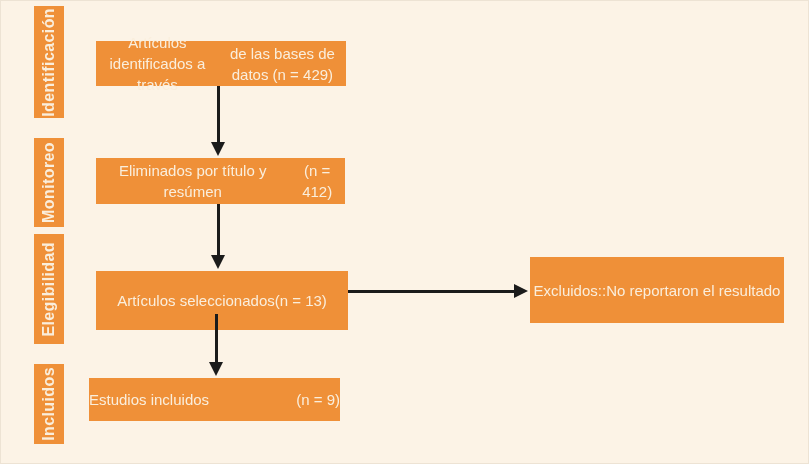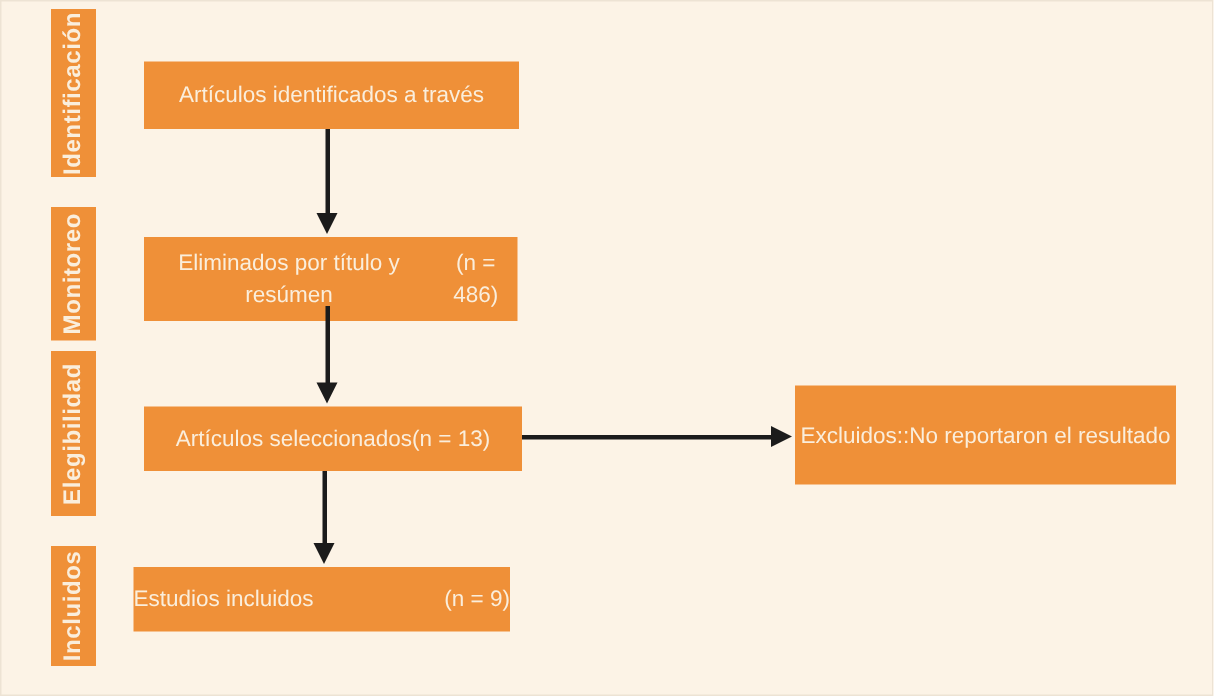--- a/index.html
+++ b/index.html
@@ -41,22 +41,22 @@
   .box{
     position:absolute;
     background:var(--accent);
     color:var(--box_text);
     display:flex;flex-direction:row;
     align-items:center;justify-content:center;
     text-align:center;
     font-size:15px;line-height:21px;
   }
   .box-identified{left:95px;top:40px;width:250px;height:45px;}
-  .box-screened{left:95px;top:157px;width:249px;height:56px;}
-  .box-selected{left:95px;top:270px;width:252px;height:43px;}
+  .box-screened{left:95px;top:157px;width:249px;height:46px;}
+  .box-selected{left:95px;top:270px;width:252px;height:59px;}
   .box-included{left:88px;top:377px;width:251px;height:43px;justify-content:space-between;}
   .box-excluded{left:529px;top:256px;width:254px;height:66px;}
   
   .vline{position:absolute;width:3px;background:var(--arrow);}
   .hline{position:absolute;height:3px;background:var(--arrow);}
   .head-down{
     position:absolute;width:0;height:0;
     border-left:7px solid transparent;
     border-right:7px solid transparent;
     border-top:14px solid var(--arrow);
@@ -89,25 +89,26 @@
   </div>
   <div class="stage stage-elegibilidad">
     <span class="stage-text">Elegibilidad</span>
   </div>
   <div class="stage stage-incluidos">
     <span class="stage-text">Incluidos</span>
   </div>
 
   <div class="box box-identified">
     <div>Artículos identificados a través</div>
+    <div>de las bases de datos (n = 429)</div>
   </div>
 
   <div class="box box-screened">
     <div>Eliminados por título y resúmen</div>
-    <div>(n = 486)</div>
+    <div>(n = 412)</div>
   </div>
 
   <div class="box box-selected">
     <div>Artículos seleccionados</div>
     <div>(n = 13)</div>
   </div>
 
   <div class="box box-included">
     <div>Estudios incluidos</div>
     <div>(n = 9)</div>

